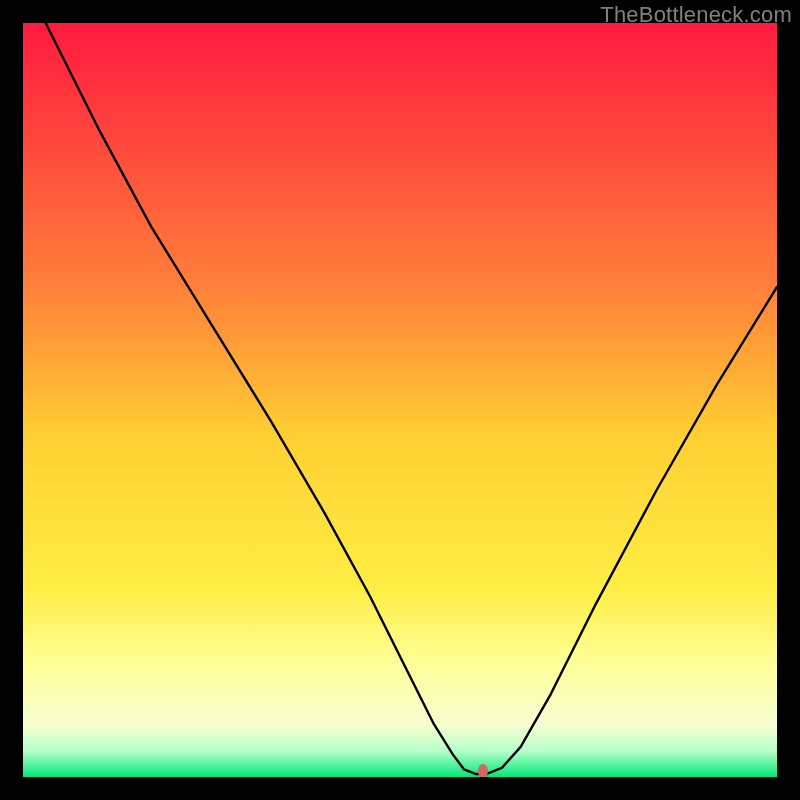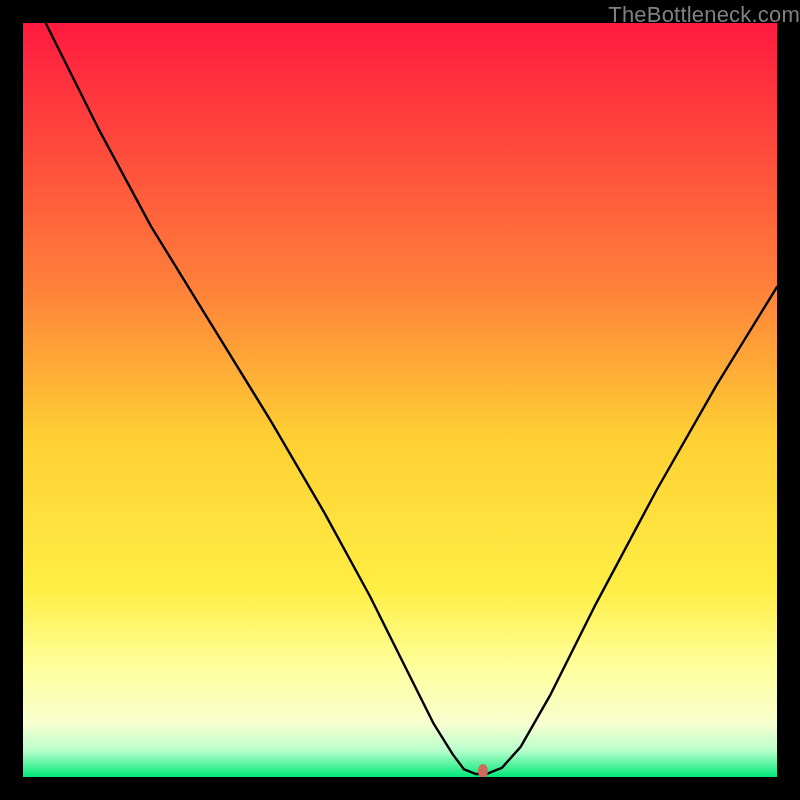--- a/index.html
+++ b/index.html
@@ -13,21 +13,21 @@
   }
   .frame {
     position: relative;
     width: 800px;
     height: 800px;
     background: #000;
   }
   .watermark {
     position: absolute;
     top: 2px;
-    right: 0;
+    right: 8px;
     color: #808080;
     font-size: 22px;
     letter-spacing: 0.2px;
     font-weight: 400;
     z-index: 20;
   }
   .plot-area {
     position: absolute;
     left: 23px;
     top: 23px;

